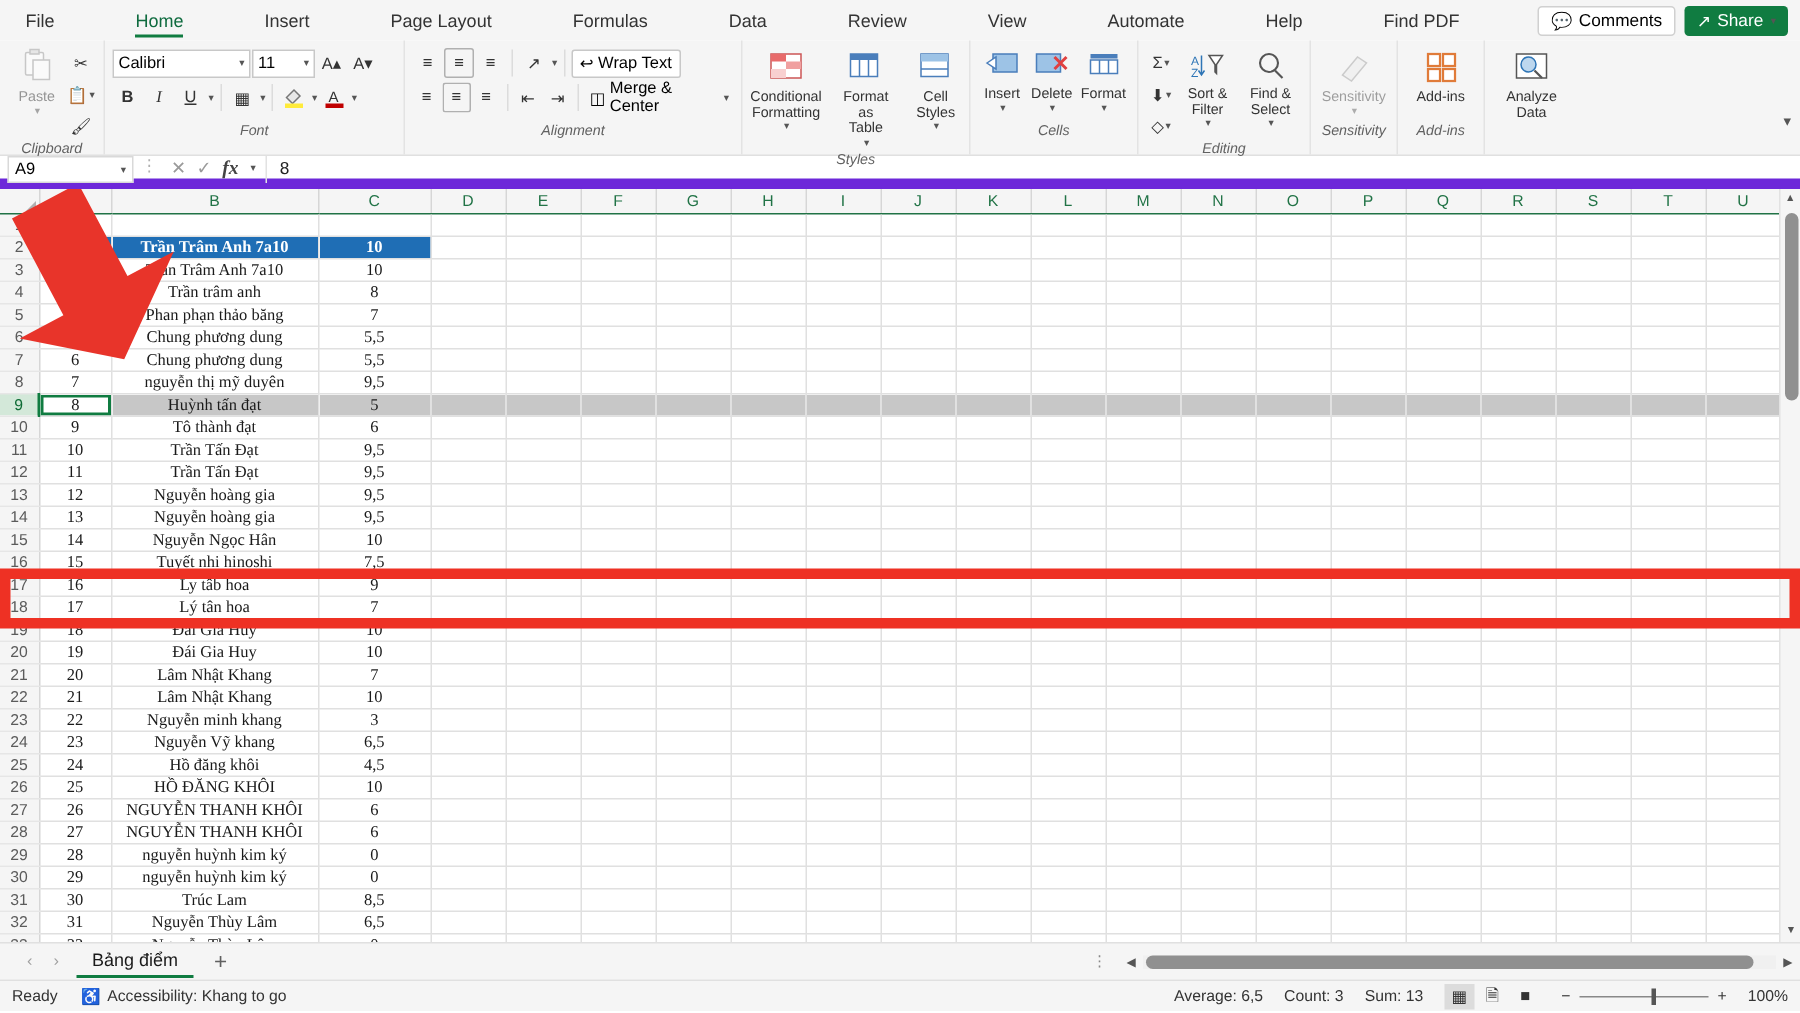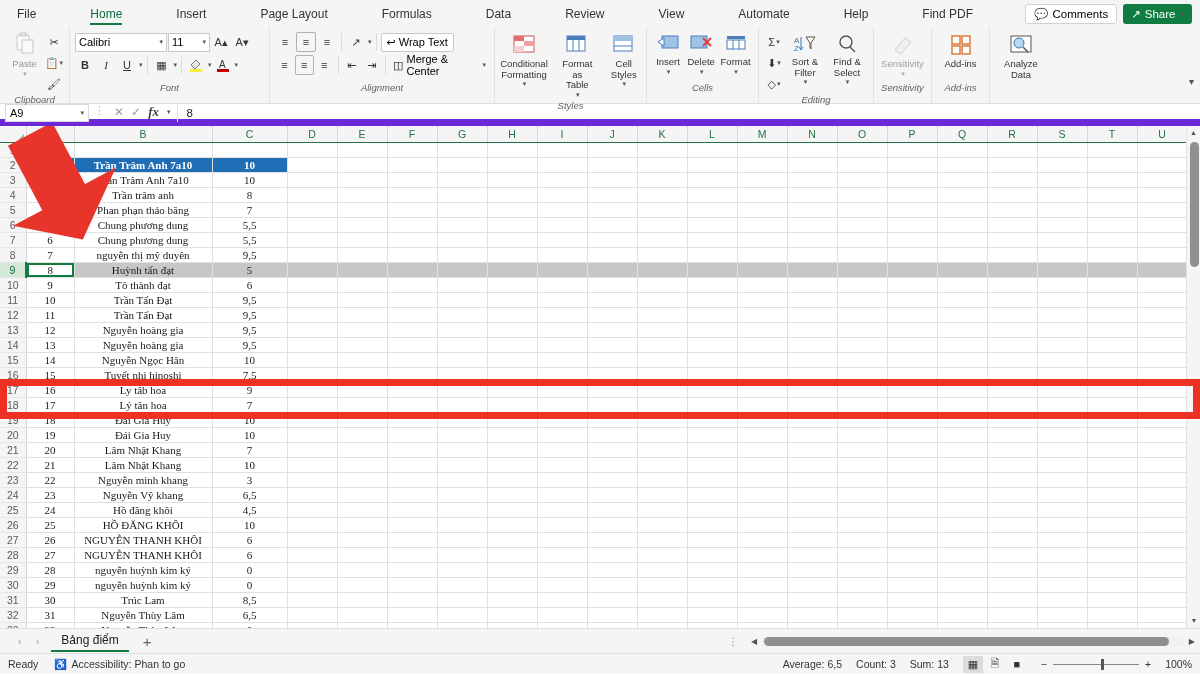--- a/index.html
+++ b/index.html
@@ -1401,21 +1401,21 @@
     </div>
     <span class="hs-arrow">▶</span>
   </div>
 </div>
 
 <div class="statusbar">
   <div class="st-left">
     <span>Ready</span>
     <span style="display:flex;align-items:center;gap:4px">
       <span>♿</span>
-      <span>Accessibility: Phan to go</span>
+      <span>Accessibility: Khang to go</span>
     </span>
   </div>
   <div class="st-right">
     <span class="st-stat">Average: 6,5</span>
     <span class="st-stat">Count: 3</span>
     <span class="st-stat">Sum: 13</span>
     <div class="viewbtns">
       <span class="vb active">▦</span>
       <span class="vb">🗎</span>
       <span class="vb">■</span>

